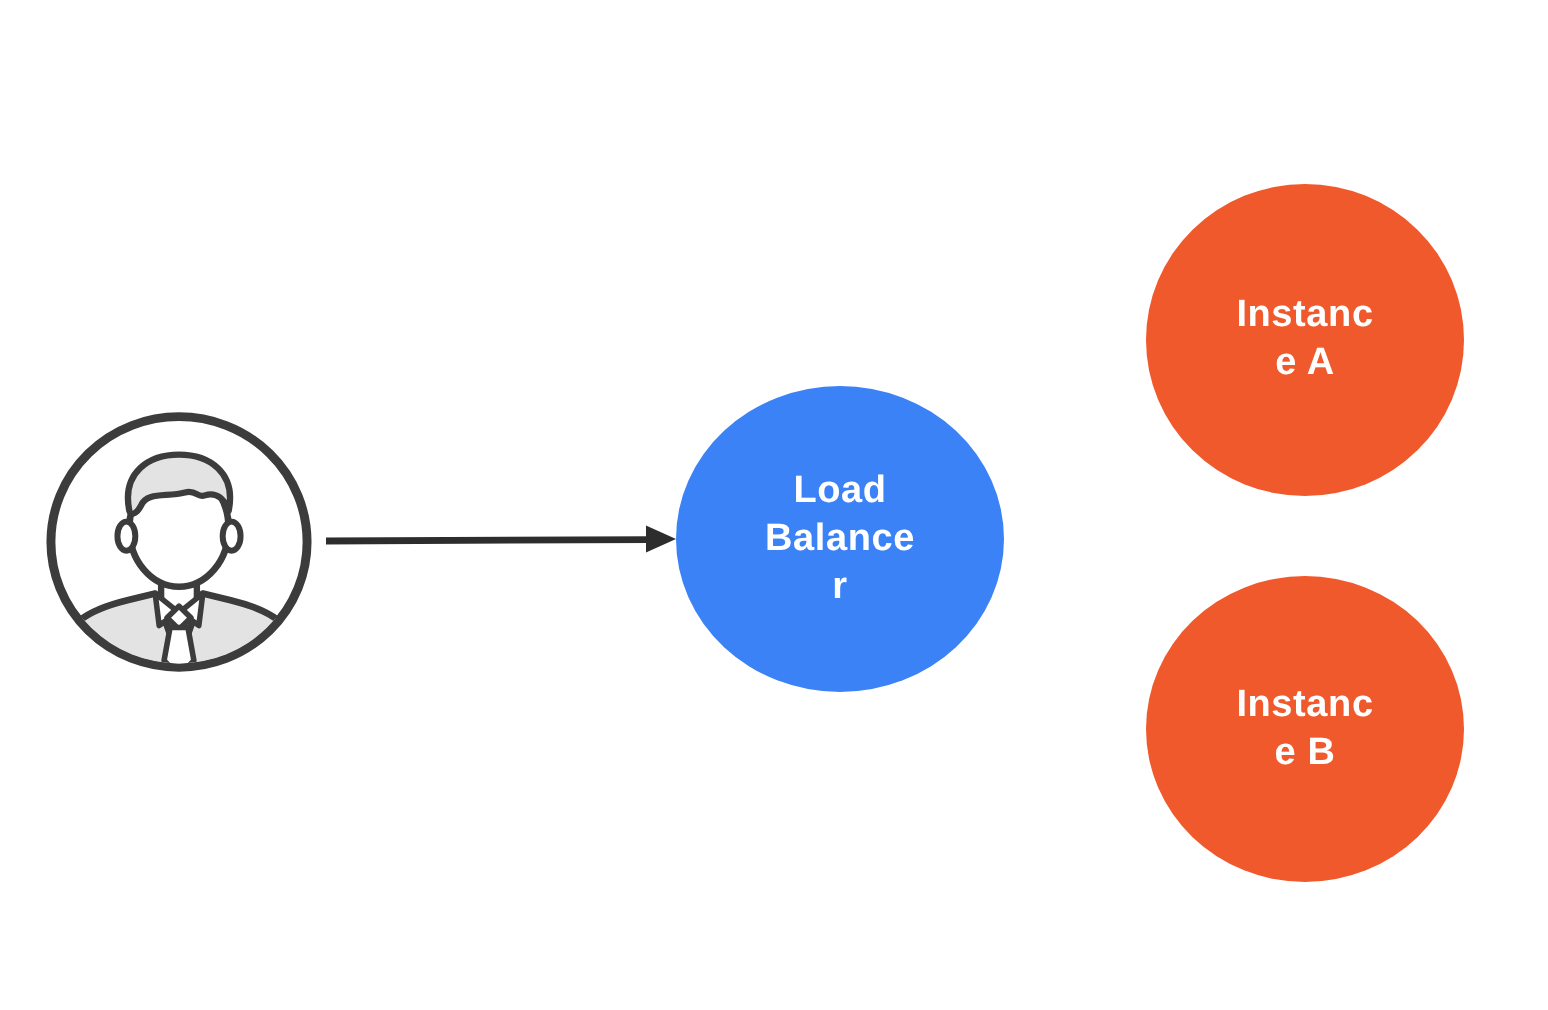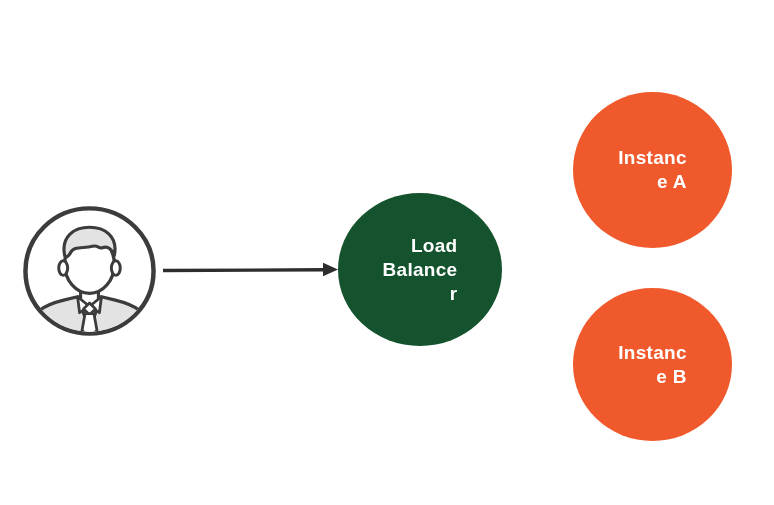--- a/index.html
+++ b/index.html
@@ -7,21 +7,21 @@
     width:774px;height:505px;background:#ffffff;
     font-family:"Liberation Sans", sans-serif;
     overflow:hidden;
   }
   .canvas{position:relative;width:774px;height:505px;background:#ffffff;}
 
   .node{
     position:absolute;border-radius:50%;
     background:#F0592B;
     display:flex;align-items:center;justify-content:center;
-    text-align:right;
+    text-align:center;
   }
   .node-label{
     color:#ffffff;font-weight:700;font-size:19px;line-height:24px;
     letter-spacing:0.3px;white-space:pre-line;
   }
   .node-lb{left:338px;top:193px;width:164px;height:153px;}
   .node-ia{left:573px;top:92px;width:159px;height:156px;}
   .node-ib{left:573px;top:288px;width:159px;height:153px;}
 
   .icon-user{position:absolute;left:20px;top:203px;width:139px;height:136px;}
@@ -63,21 +63,21 @@
 
       <path d="M65.5 114 L74.5 114 L77.5 131 L70 139 L62.5 131 Z" fill="#ffffff" stroke="#3c3c3c" stroke-width="2.8"></path>
     </g>
   </svg>
 
   <svg class="arrow-layer" viewBox="0 0 774 505">
     <line x1="163" y1="270.5" x2="325" y2="269.8" stroke="#2d2d2d" stroke-width="3.4"></line>
     <polygon points="338,269.5 323,262.8 323,276.2" fill="#2d2d2d"></polygon>
   </svg>
 
-  <div class="node node-lb" style="background: #14532d;">
+  <div class="node node-lb" style="background: #3b82f6;">
     <div class="node-label">Load
 Balance
 r</div>
   </div>
 
   <div class="node node-ia" style="background: rgb(240, 89, 43);">
     <div class="node-label">Instanc
 e A</div>
   </div>
 

